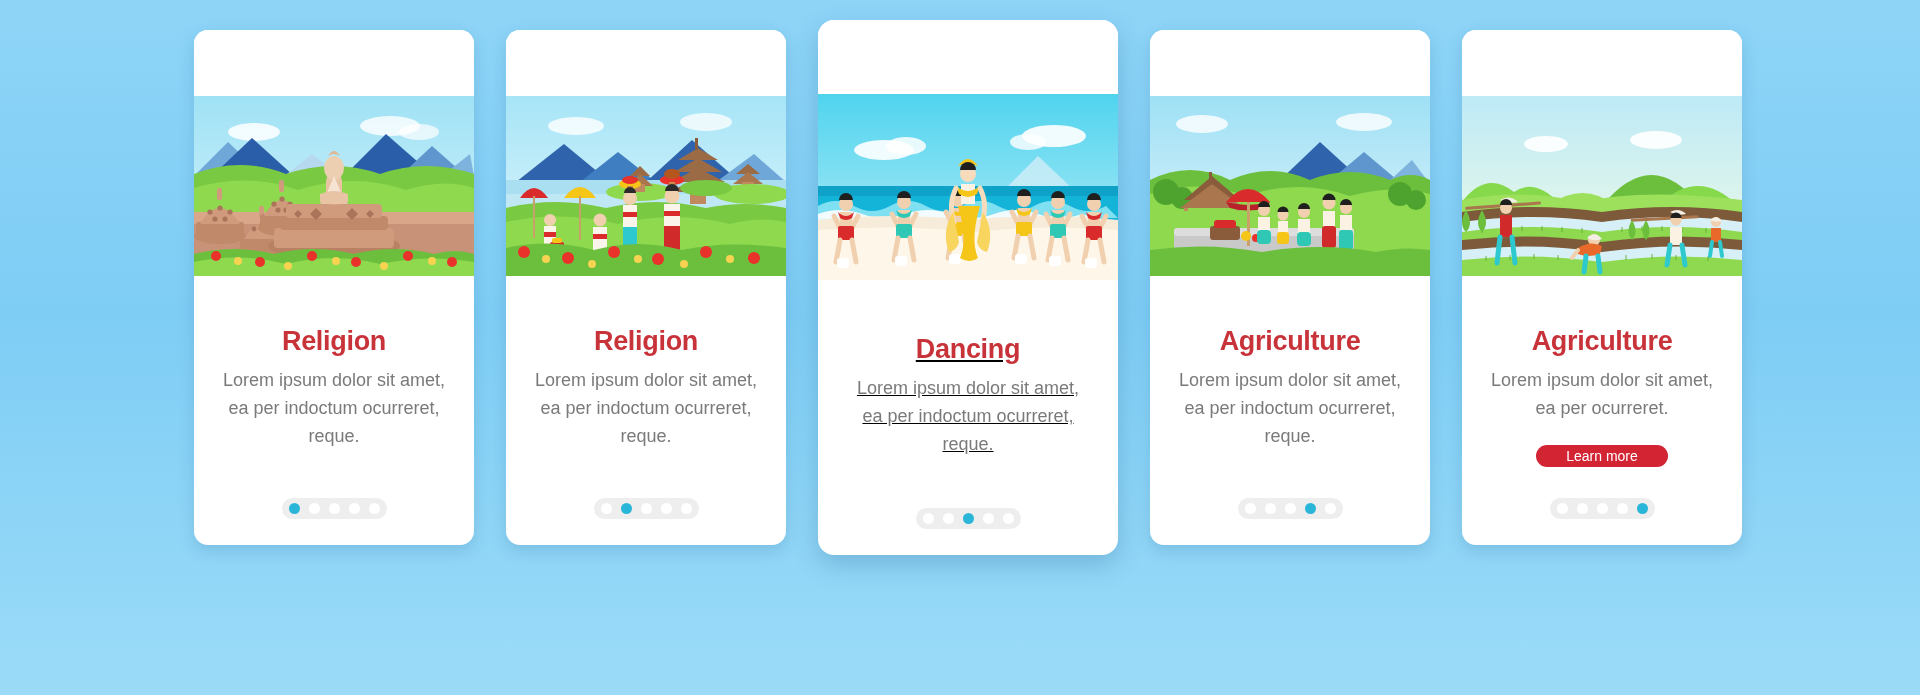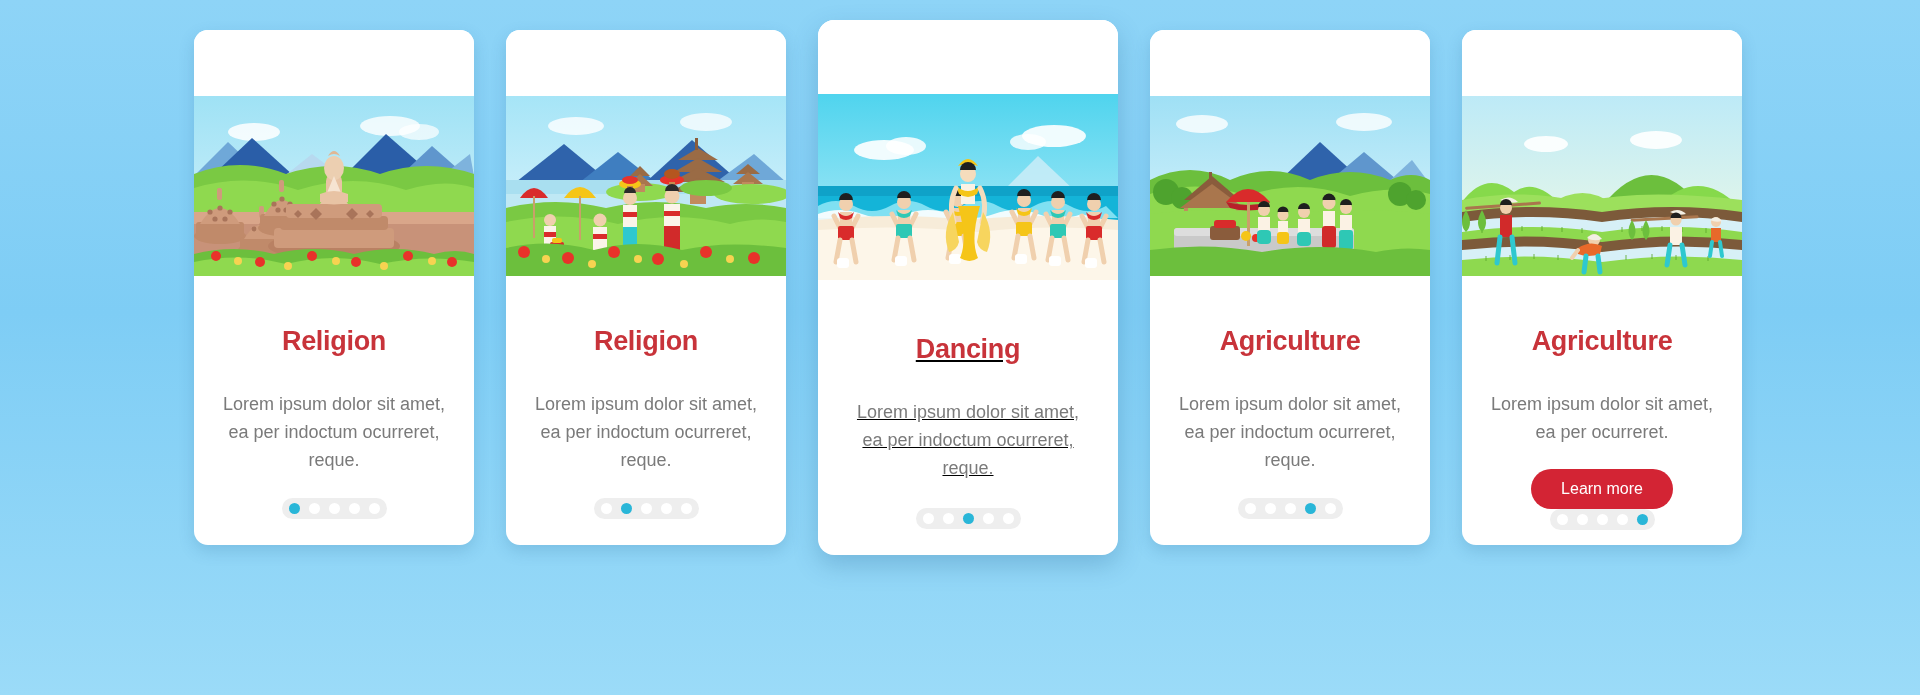--- a/index.html
+++ b/index.html
@@ -78,31 +78,31 @@
     margin-top: 52px;
     text-align: center;
     line-height: 1;
   }
   .card.featured .card-title { margin-top: 56px; }
   .card-desc {
     color: #7a7a7a;
     font-size: 18px;
     line-height: 1.55;
     text-align: center;
-    margin-top: 36px;
+    margin-top: 12px;
     max-width: 232px;
   }
   .cta {
     margin-top: 22px;
     background: #d32434;
     color: #ffffff;
     border: none;
     border-radius: 22px;
-    padding: 12px 30px;
-    font-size: 16px;
+    padding: 4px 30px;
+    font-size: 14px;
     font-family: "Liberation Sans", sans-serif;
     cursor: pointer;
     line-height: 1;
   }
 
   
   .pager-wrap {
     margin-top: auto;
     margin-bottom: 26px;
     display: flex;

